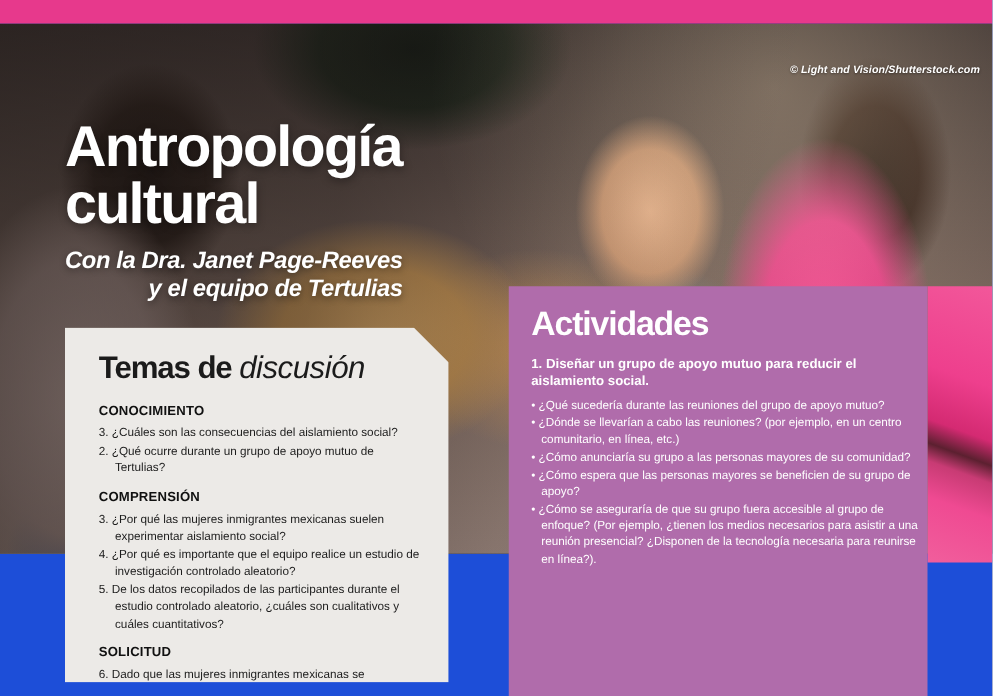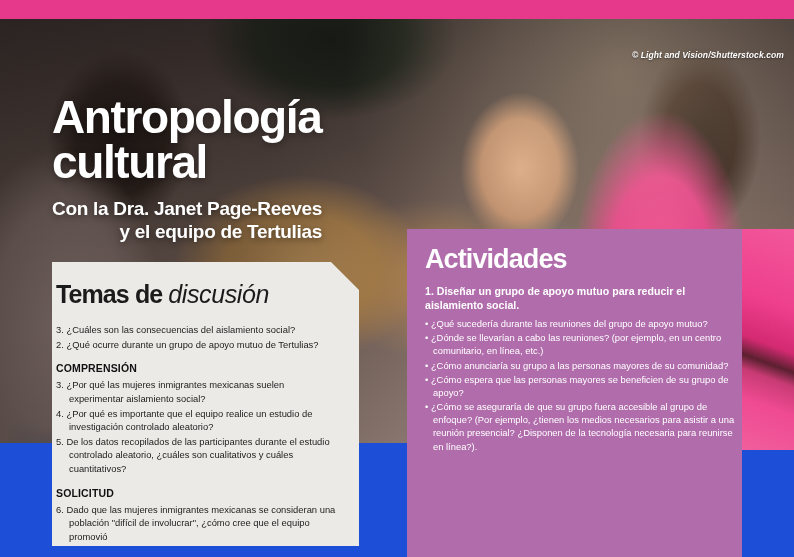--- a/index.html
+++ b/index.html
@@ -98,38 +98,39 @@
     text-shadow: 0 2px 7px rgba(0,0,0,.35);
   }
   .hero-title .l2 { display: block; }
   .hero-sub {
     position: absolute;
     left: 52px;
     top: 178px;
     color: #ffffff;
     font-size: 19px;
     line-height: 1.22;
+    font-style: italic;
     font-weight: bold;
     letter-spacing: -0.3px;
     text-shadow: 0 2px 6px rgba(0,0,0,.4);
   }
   .hero-sub .l2 { display: block; text-align: right; }
 
   
   .card-topics {
     position: absolute;
     left: 52px;
     top: 262px;
     width: 307px;
     height: 284px;
     background: #eceae7;
     -webkit-clip-path: polygon(0 0, calc(100% - 28px) 0, 100% 28px, 100% 100%, 0 100%);
     clip-path: polygon(0 0, calc(100% - 28px) 0, 100% 28px, 100% 100%, 0 100%);
     box-sizing: border-box;
-    padding: 20px 22px 0 4px;
+    padding: 20px 22px 0 27px;
     overflow: hidden;
   }
   .topics-heading {
     font-size: 25px;
     font-weight: 900;
     color: #1b1b1b;
     letter-spacing: -0.9px;
     line-height: 1;
     margin: 0 0 16px 0;
     white-space: nowrap;
@@ -234,20 +235,21 @@
       <span class="l2">y el equipo de Tertulias</span>
     </div>
   </div>
 
   <div class="right-strip" style="background: linear-gradient(200deg, rgb(242, 87, 154) 0%, rgb(238, 63, 141) 34%, rgb(212, 42, 114) 52%, rgb(92, 32, 48) 60%, rgb(200, 59, 116) 66%, rgb(239, 74, 146) 78%, rgb(241, 94, 156) 100%);"></div>
 
   <div class="card-topics">
     <h2 class="topics-heading"><span>Temas de </span><span class="em">discusión</span></h2>
     <div>
         <div class="topic-group">
+          <div class="topic-label">CONOCIMIENTO</div>
           <div class="topic-item">3. ¿Cuáles son las consecuencias del aislamiento social?</div>
           <div class="topic-item">2. ¿Qué ocurre durante un grupo de apoyo mutuo de Tertulias?</div>
         </div>
         <div class="topic-group">
           <div class="topic-label">COMPRENSIÓN</div>
           <div class="topic-item">3. ¿Por qué las mujeres inmigrantes mexicanas suelen experimentar aislamiento social?</div>
           <div class="topic-item">4. ¿Por qué es importante que el equipo realice un estudio de investigación controlado aleatorio?</div>
           <div class="topic-item">5. De los datos recopilados de las participantes durante el estudio controlado aleatorio, ¿cuáles son cualitativos y cuáles cuantitativos?</div>
         </div>
         <div class="topic-group">

